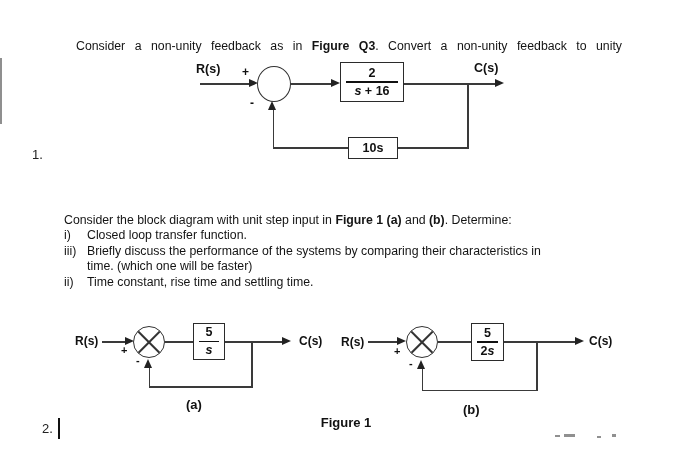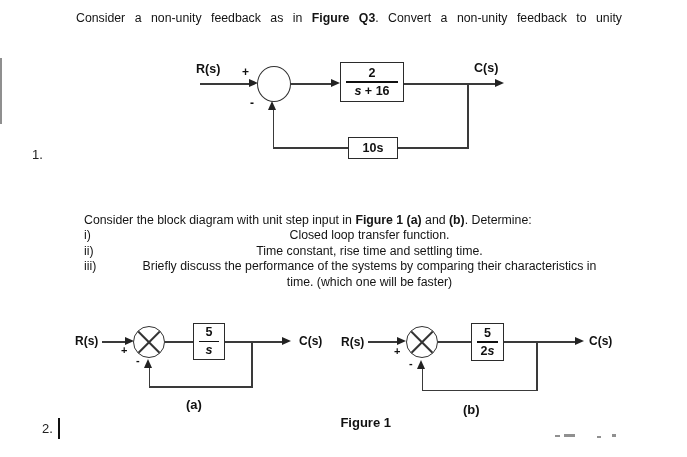--- a/index.html
+++ b/index.html
@@ -2,26 +2,26 @@
 <html><head>
 <meta charset="utf-8">
 <style>
   html,body{margin:0;padding:0;background:#e8e8e8;}
   .page{
     position:relative;width:687px;height:457px;background:#ffffff;
     font-family:"Liberation Sans","DejaVu Sans",sans-serif;color:#141414;
     overflow:hidden;margin:0 auto;
   }
   
-  .para{position:absolute;font-size:12.3px;line-height:15.8px;color:#141414;}
+  .para{position:absolute;font-size:12.3px;line-height:15.8px;color:#141414;margin-top:28px;}
   .jline{text-align:justify;text-align-last:justify;}
   .listblock{position:absolute;font-size:12.3px;line-height:15.4px;color:#141414;}
   .lrow{display:flex;}
   .mk{width:23px;flex:0 0 23px;}
-  .it{flex:1;text-align:center;}
+  .it{flex:1;}
   .num{position:absolute;font-size:13px;color:#222;}
   
   .hline{position:absolute;height:1.6px;background:#3a3a3a;}
   .vline{position:absolute;width:1.6px;background:#3a3a3a;}
   .arr-r{position:absolute;width:0;height:0;border-top:4.5px solid transparent;
          border-bottom:4.5px solid transparent;border-left:9px solid #222;}
   .arr-u{position:absolute;width:0;height:0;border-left:4.5px solid transparent;
          border-right:4.5px solid transparent;border-bottom:9px solid #222;}
   .sum{position:absolute;border:1.7px solid #333;border-radius:50%;background:#fff;box-sizing:border-box;}
   .sum .x1,.sum .x2{position:absolute;left:0;top:50%;width:100%;height:1.6px;background:#333;}
@@ -74,36 +74,36 @@
   <div class="dlabel" style="left:474px;top:61px">C(s)</div>
 
   <div class="vline" style="left:467px;top:84px;height:64px"></div>
   <div class="hline" style="left:273px;top:147px;width:196px"></div>
   <div class="blockbox" style="left:348px;top:137px;width:50px;height:22px">
     <div>10s</div>
   </div>
   <div class="vline" style="left:272.5px;top:109px;height:39px"></div>
   <div class="arr-u" style="left:268px;top:101px"></div>
 
-  <div class="listblock" style="left:84px;top:213px;width:548px">
+  <div class="listblock" style="left:64px;top:213px;width:548px">
     <div><span>Consider the block diagram with unit step input in </span><b>Figure 1 (a)</b><span> and </span><b>(b)</b><span>. Determine:</span></div>
     <div class="lrow">
       <span class="mk">i)</span>
       <span class="it">Closed loop transfer function.</span>
-    </div>
-    <div class="lrow">
-      <span class="mk">ii)</span>
-      <span class="it">Time constant, rise time and settling time.</span>
     </div>
     <div class="lrow">
       <span class="mk">iii)</span>
       <span class="it">
         <div>Briefly discuss the performance of the systems by comparing their characteristics in</div>
         <div>time. (which one will be faster)</div>
       </span>
+    </div>
+    <div class="lrow">
+      <span class="mk">ii)</span>
+      <span class="it">Time constant, rise time and settling time.</span>
     </div>
   </div>
 
   <div class="dlabel" style="left:75px;top:334px;font-size:12px">R(s)</div>
   <div class="hline" style="left:102px;top:341px;width:26px"></div>
   <div class="arr-r" style="left:125px;top:337px"></div>
   <div class="sign" style="left:121px;top:344px;font-size:11px">+</div>
 
   <div class="sum" style="left:133px;top:326px;width:32px;height:32px">
     <div class="x1"></div>
@@ -153,21 +153,21 @@
   <div class="arr-r" style="left:575px;top:337px"></div>
   <div class="dlabel" style="left:589px;top:334px;font-size:12px">C(s)</div>
 
   <div class="vline" style="left:536px;top:342px;height:49px"></div>
   <div class="hline" style="left:422px;top:389.5px;width:115px"></div>
   <div class="vline" style="left:421.5px;top:368px;height:22px"></div>
   <div class="arr-u" style="left:417px;top:360px"></div>
 
   <div class="cap" style="left:463px;top:402px">(b)</div>
 
-  <div class="cap" style="left:301px;top:415px;width:90px;text-align:right">Figure 1</div>
+  <div class="cap" style="left:301px;top:415px;width:90px;text-align:center">Figure 1</div>
 
   <div class="num" style="left:42px;top:421px">2.</div>
   <div class="cursor" style="left:58px;top:418px;height:21px"></div>
 
   <div class="frag" style="left:555px;top:435px;width:5px;height:2px"></div>
   <div class="frag" style="left:564px;top:434px;width:11px;height:3px"></div>
   <div class="frag" style="left:597px;top:436px;width:4px;height:2px"></div>
   <div class="frag" style="left:612px;top:434px;width:4px;height:3px"></div>
 
 </div>

